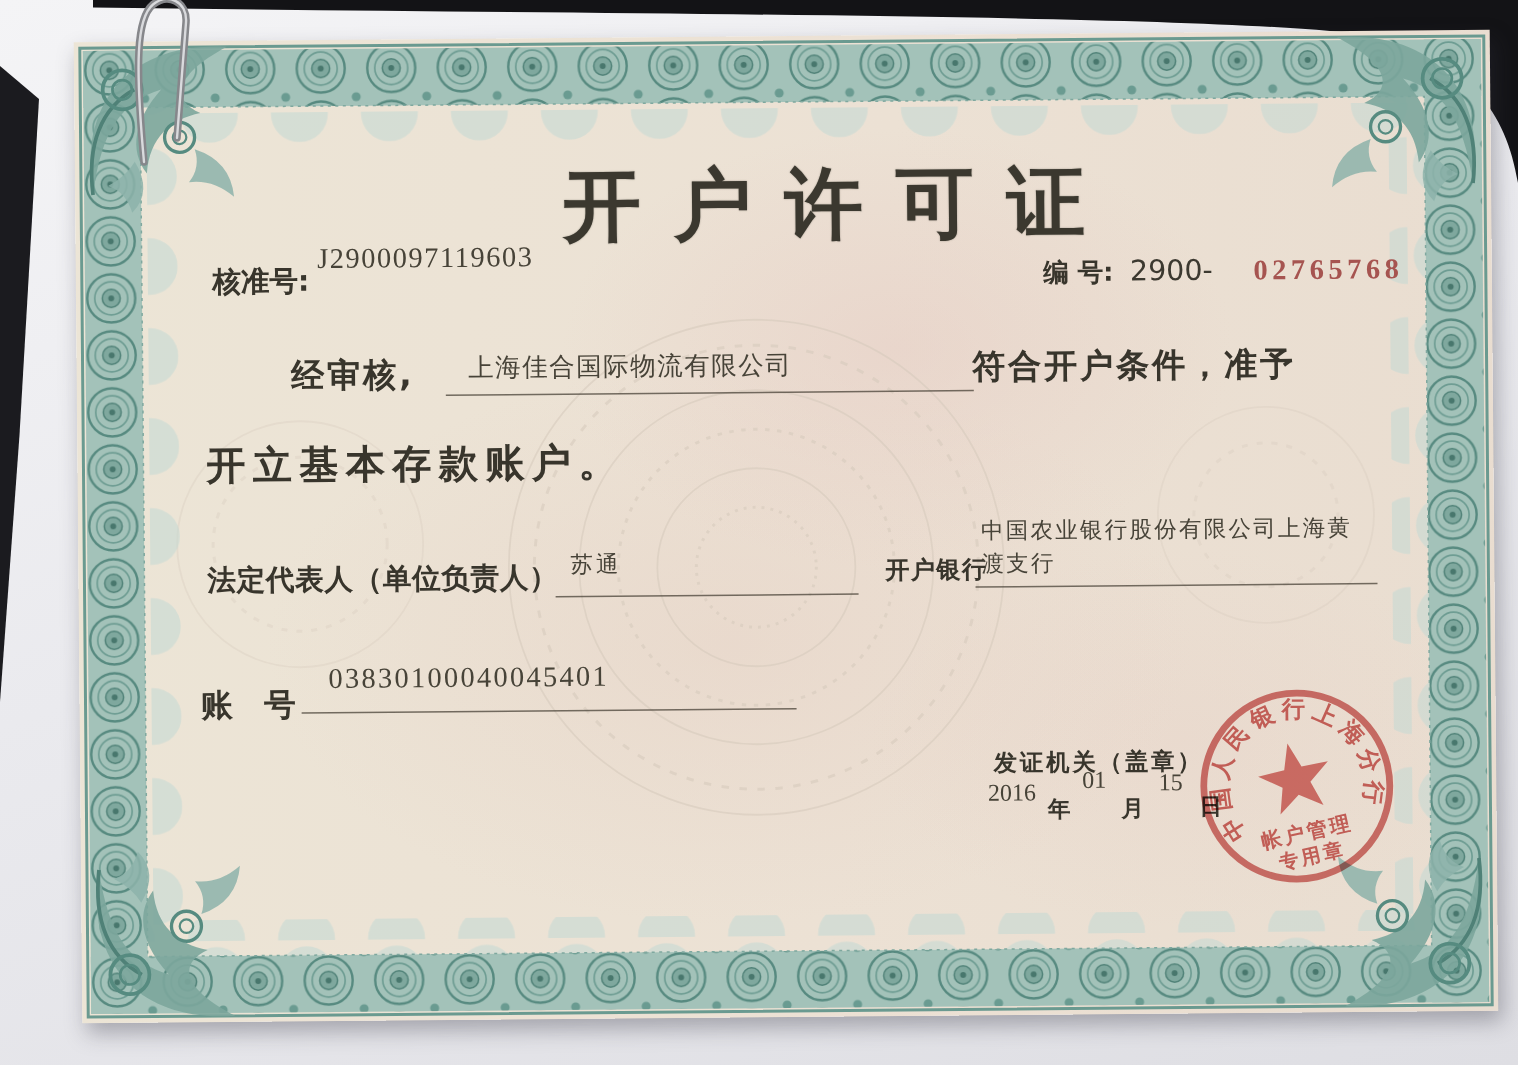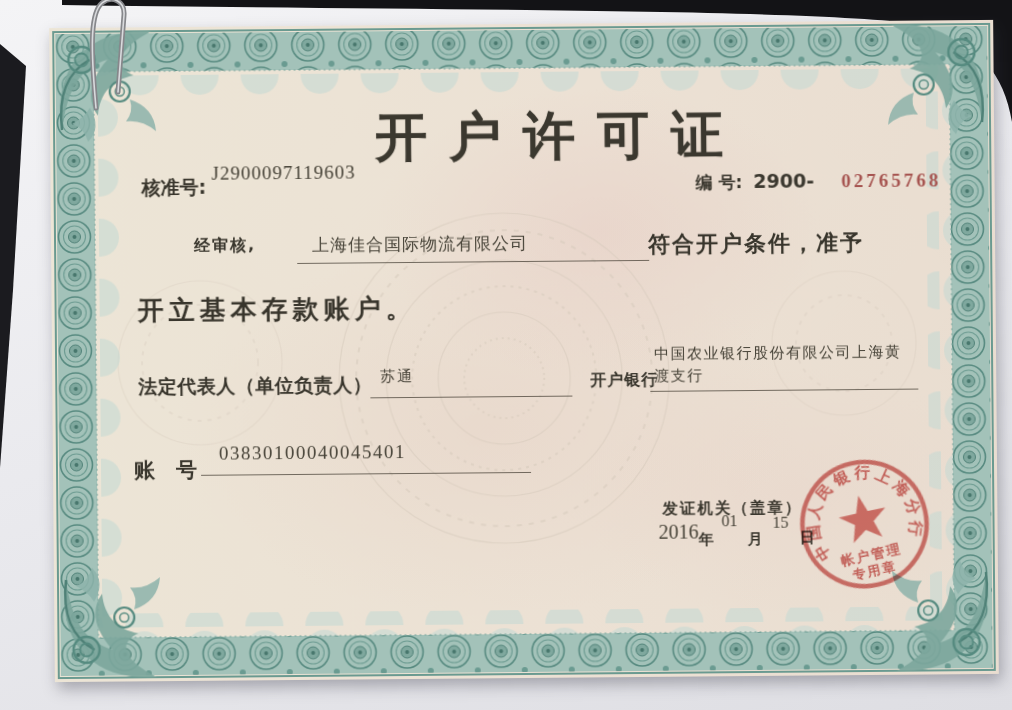--- a/index.html
+++ b/index.html
@@ -115,46 +115,46 @@
     <use href="#flo" transform="translate(934,644) scale(-1,-1)"></use>
   </svg>
 
   <div class="title">开户许可证</div>
 
   <div class="lbl" style="left:91px;top:148px;font-size:19px;">核准号:</div>
   <div class="val" style="left:161px;top:136px;font-size:19px;letter-spacing:1px;">J2900097119603</div>
 
   <div class="abs" style="left:645px;top:148px;white-space:nowrap;">
     <span class="lbl" style="position:static;font-size:17px;">编 号:</span>
-    <span style="position:static;font-size:19px;font-weight:700;color:#3c3930;margin-left:6px;">2900-</span>
+    <span style="position:static;font-size:19px;font-weight:400;color:#3c3930;margin-left:6px;">2900-</span>
     <span class="redno" style="font-size:19px;margin-left:22px;">02765768</span>
   </div>
 
-  <div class="lbl" style="left:143px;top:209px;font-size:16px;letter-spacing:2px;">经审核,</div>
+  <div class="lbl" style="left:143px;top:209px;font-size:22px;letter-spacing:2px;">经审核,</div>
   <div class="val" style="left:261px;top:208px;font-size:17px;letter-spacing:1px;">上海佳合国际物流有限公司</div>
   <div class="ul" style="left:246px;top:237px;width:352px;"></div>
   <div class="lbl" style="left:597px;top:207px;font-size:22px;letter-spacing:2px;">符合开户条件，准予</div>
   <div class="lbl" style="left:86px;top:266px;font-size:26px;letter-spacing:5px;">开立基本存款账户。</div>
 
   <div class="lbl" style="left:86px;top:347px;font-size:19px;letter-spacing:0.5px;">法定代表人（单位负责人）</div>
   <div class="val" style="left:328px;top:342px;font-size:15px;letter-spacing:2px;">苏通</div>
   <div class="ul" style="left:318px;top:372px;width:202px;"></div>
 
   <div class="lbl" style="left:538px;top:347px;font-size:16px;letter-spacing:1px;">开户银行</div>
   <div class="val" style="left:602px;top:322px;font-size:15px;letter-spacing:1.5px;">中国农业银行股份有限公司上海黄</div>
   <div class="val" style="left:602px;top:344px;font-size:15px;letter-spacing:1.5px;">渡支行</div>
   <div class="ul" style="left:598px;top:368px;width:268px;"></div>
 
   <div class="lbl" style="left:81px;top:429px;font-size:21px;">账　号</div>
   <div class="val" style="left:166px;top:416px;font-size:19px;letter-spacing:1.5px;">03830100040045401</div>
   <div class="ul" style="left:148px;top:448px;width:330px;"></div>
 
   <div class="lbl" style="left:609px;top:476px;font-size:15.5px;letter-spacing:2px;">发证机关（盖章）</div>
   <div>
-    <span class="val" style="left:605px;top:498px;font-size:20px;">2016</span>
+    <span class="val" style="left:605px;top:498px;font-size:16px;">2016</span>
     <span class="lbl" style="left:645px;top:508px;font-size:15px;">年</span>
     <span class="val" style="left:668px;top:490px;font-size:16px;">01</span>
     <span class="lbl" style="left:694px;top:508px;font-size:15px;">月</span>
     <span class="val" style="left:719px;top:492px;font-size:16px;">15</span>
     <span class="lbl" style="left:746px;top:507px;font-size:15px;">日</span>
   </div>
 
   <div class="sealwrap">
     <svg width="140" height="140" viewBox="0 0 140 140">
       <circle cx="70" cy="70" r="62" fill="none" stroke="#cf5f5c" stroke-width="4.5" opacity="0.9"></circle>

